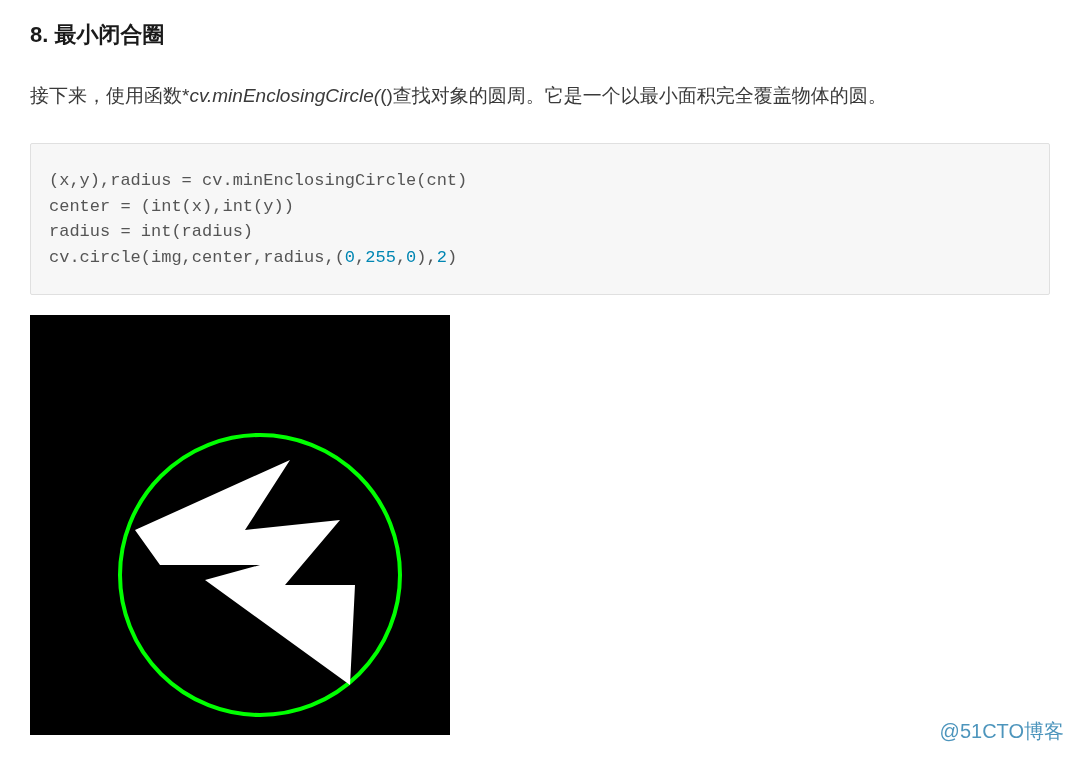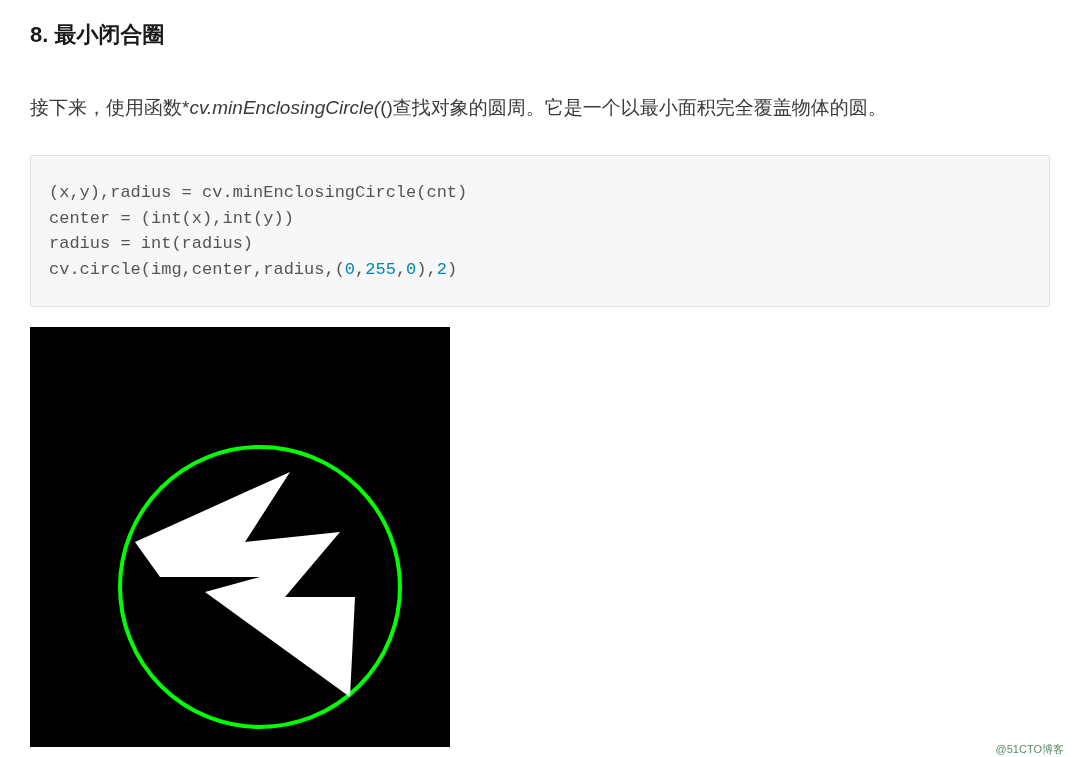--- a/index.html
+++ b/index.html
@@ -8,21 +8,21 @@
       background: #fff;
       color: #333;
       padding: 20px 30px;
       width: 1080px;
       position: relative;
     }
     .section-heading {
       font-size: 22px;
       font-weight: 700;
       color: #1a1a1a;
-      margin-bottom: 40px;
+      margin-bottom: 28px;
     }
     .body-text {
       font-size: 19px;
       color: #3a3a3a;
       line-height: 1.85;
       margin-bottom: 30px;
     }
     .italic-func { font-style: italic; margin-top: 28px; }
     .code-block {
       background: #f7f7f7;
@@ -41,22 +41,22 @@
       width: 420px;
       height: 420px;
       background: #000;
       position: relative;
       display: block;
     }
     .watermark {
       position: absolute;
       bottom: 10px;
       right: 16px;
-      color: #14532d;
-      font-size: 11px;
+      color: #0369a1;
+      font-size: 20px;
       opacity: 0.7;
     }
   </style>
 </head>
 <body>
 
 <h3 class="section-heading">8. 最小闭合圈</h3>
 
 <p class="body-text">
   <span>接下来，使用函数*</span><span class="italic-func">cv.minEnclosingCircle(</span><span>()查找对象的圆周。它是一个以最小面积完全覆盖物体的圆。</span>

